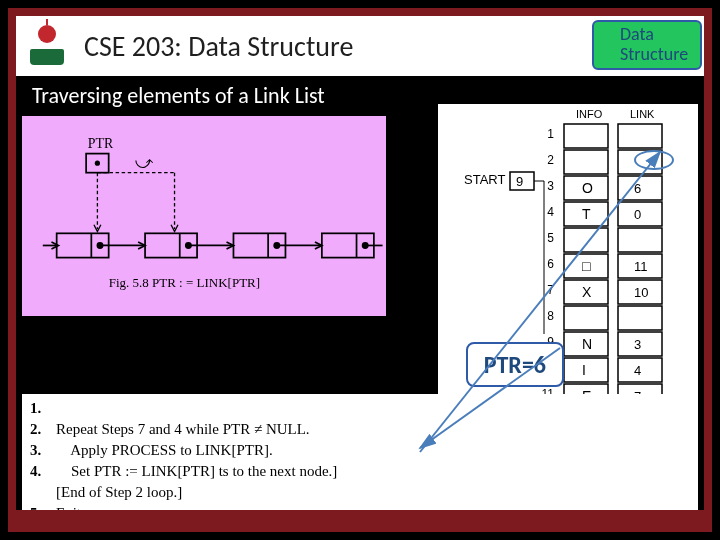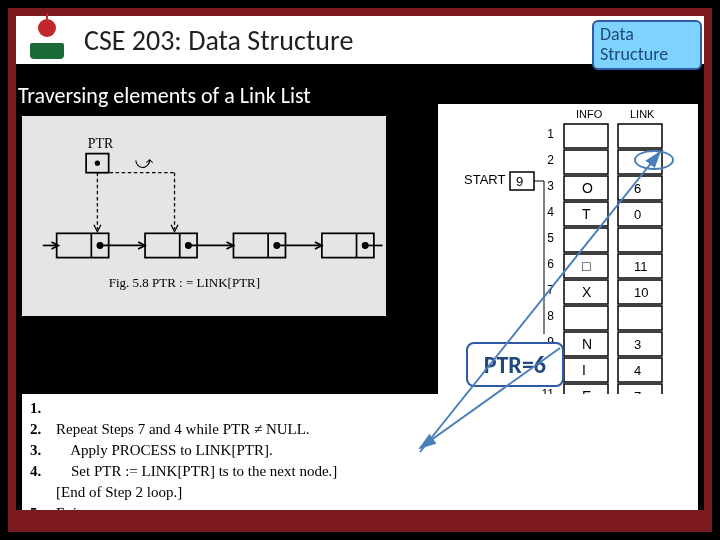--- a/index.html
+++ b/index.html
@@ -1,27 +1,27 @@
 <!DOCTYPE html>
 <html><head>
 <meta charset="utf-8">
 <style>
   * { box-sizing: border-box; margin: 0; padding: 0; }
   body { width: 720px; height: 540px; background: #000; font-family: Calibri, Arial, sans-serif; position: relative; overflow: hidden; }
   .frame { position: absolute; top: 8px; left: 8px; right: 8px; bottom: 8px; border: 8px solid #7d1a1f; background: #000; }
-  .header { position: absolute; top: 0; left: 0; right: 0; height: 48px; background: #fff; display: flex; align-items: center; }
+  .header { position: absolute; top: 0; left: 0; right: 0; height: 60px; background: #fff; display: flex; align-items: center; }
   .logo { width: 50px; height: 50px; margin-left: 6px; position: relative; }
   .logo .sun { width: 18px; height: 18px; background: #c1272d; border-radius: 50%; position: absolute; top: 4px; left: 16px; }
   .logo .ray { position: absolute; width: 2px; height: 6px; background: #c1272d; left: 24px; top: -2px; }
   .logo .book { position: absolute; bottom: 6px; left: 8px; width: 34px; height: 16px; background: #1b6b3a; border-radius: 2px 2px 4px 4px; }
   .title { font-size: 28px; color: #1f1f1f; margin-left: 12px; font-weight: 400; }
-  .badge { position: absolute; top: 4px; right: 2px; width: 110px; height: 50px; background: #7dd3fc; border: 2px solid #2e5aa8; border-radius: 6px; display: flex; flex-direction: column; justify-content: center; align-items: flex-start; padding-left: 6px; }
+  .badge { position: absolute; top: 4px; right: 2px; width: 110px; height: 50px; background: #22c55e; border: 2px solid #2e5aa8; border-radius: 6px; display: flex; flex-direction: column; justify-content: center; align-items: flex-start; padding-left: 26px; }
   .badge div { color: #1f497d; font-size: 18px; line-height: 1.1; }
-  .subtitle { position: absolute; top: 66px; left: 0; color: #fff; font-size: 22px; padding-left: 2px; }
-  .fig-left { position: absolute; top: 100px; left: 6px; width: 364px; height: 200px; background: #e5e5e5; }
+  .subtitle { position: absolute; top: 66px; left: 0; color: #fff; font-size: 22px; padding-left: 16px; }
+  .fig-left { position: absolute; top: 100px; left: 6px; width: 364px; height: 200px; background: #f0abfc; }
   .fig-left svg { width: 100%; height: 100%; }
   .array-diag { position: absolute; top: 88px; right: 6px; width: 260px; height: 340px; background: #fff; }
   .array-diag svg { width: 100%; height: 100%; }
   .ptr-label { position: absolute; top: 326px; right: 140px; background: #fff; border: 2px solid #2e5aa8; border-radius: 8px; padding: 6px 16px; color: #1f497d; font-size: 24px; font-weight: bold; }
   .algo { position: absolute; top: 378px; left: 6px; right: 6px; height: 120px; background: #fff; padding: 4px 8px; font-family: 'Times New Roman', serif; font-size: 15px; line-height: 1.4; color: #000; }
   .algo .row { display: flex; }
   .algo .num { width: 26px; font-weight: bold; }
   .while-exec { position: absolute; top: 442px; left: 302px; background: #fff; border: 2px solid #2e5aa8; border-radius: 4px; padding: 2px 8px; font-size: 13px; color: #000; z-index: 20; }
   .arrow-overlay { position: absolute; top: 0; left: 0; width: 720px; height: 540px; pointer-events: none; z-index: 15; }
   .highlight-ring { position: absolute; top: 134px; right: 30px; width: 40px; height: 20px; border: 2px solid #4a7ebb; border-radius: 50%; z-index: 16; }

